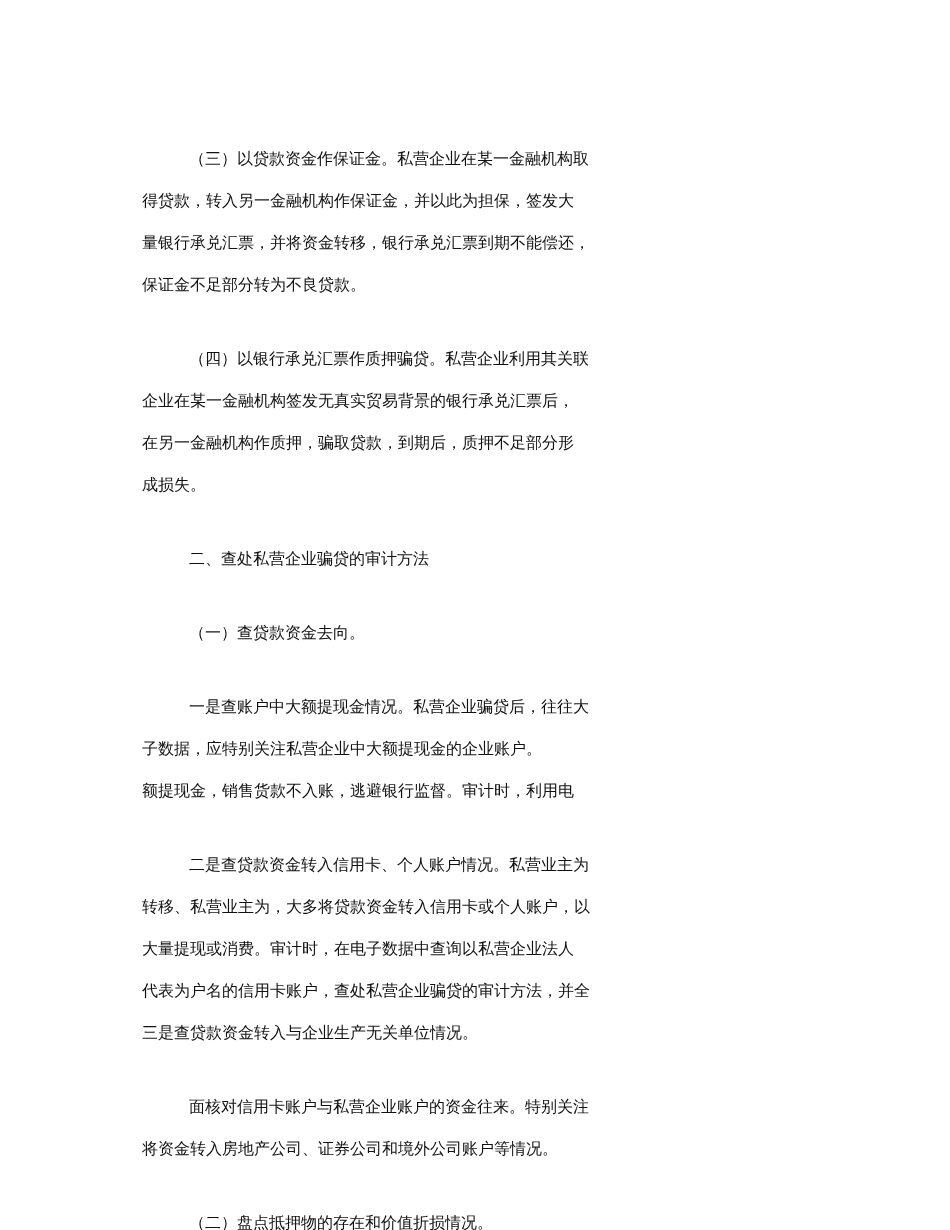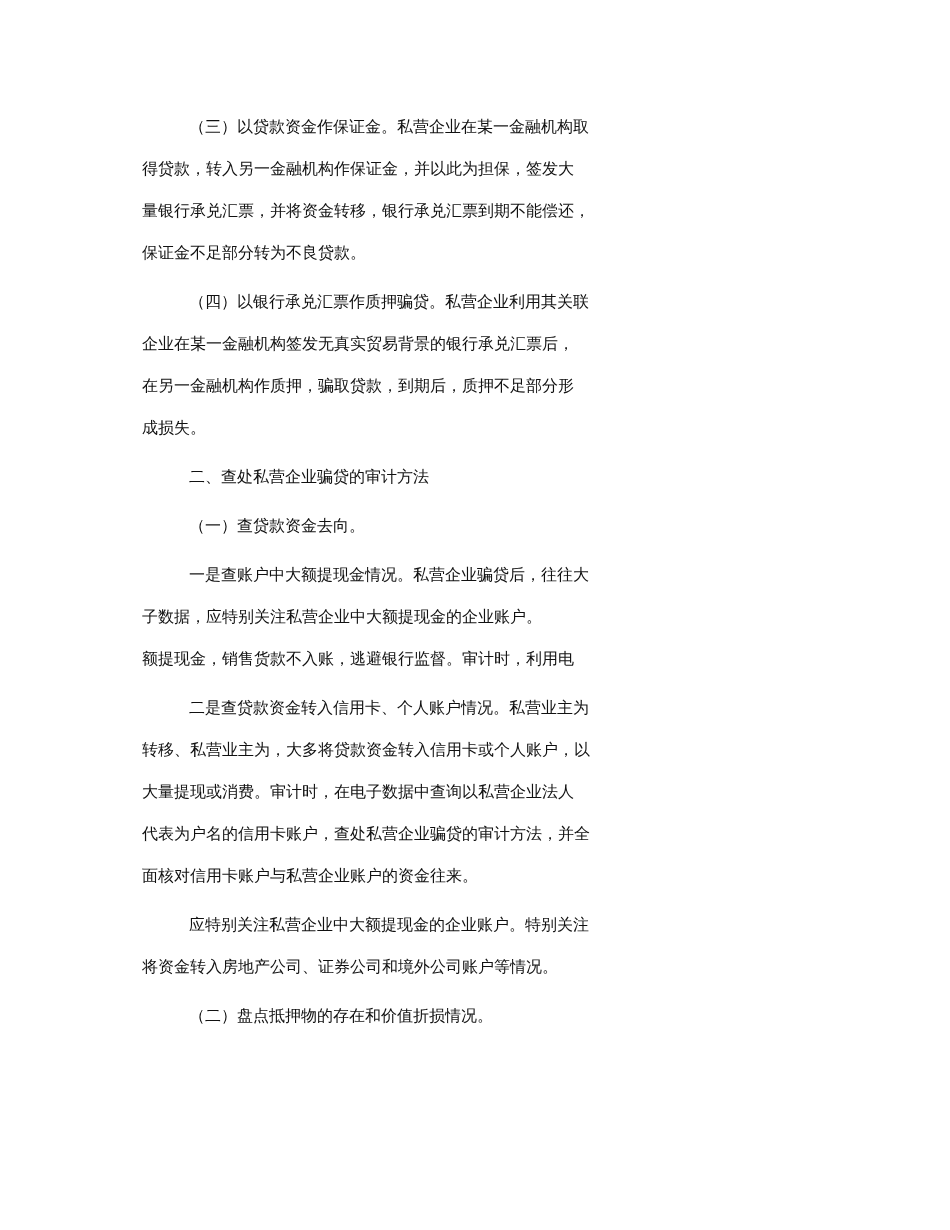--- a/index.html
+++ b/index.html
@@ -21,20 +21,21 @@
       top: 117px;
       width: 690px;
     }
     .line {
       display: block;
       white-space: nowrap;
       height: 42px;
     }
     .line.first {
       padding-left: 47px;
+      margin-top: 32px;
     }
     .para-block {
       margin: 0 0 7px 0;
     }
   </style>
 </head>
 <body>
 
 <div class="page">
 
@@ -64,25 +65,25 @@
     <span class="line first">一是查账户中大额提现金情况。私营企业骗贷后，往往大</span>
     <span class="line">子数据，应特别关注私营企业中大额提现金的企业账户。</span>
     <span class="line">额提现金，销售货款不入账，逃避银行监督。审计时，利用电</span>
   </div>
 
   <div class="para-block">
     <span class="line first">二是查贷款资金转入信用卡、个人账户情况。私营业主为</span>
     <span class="line">转移、私营业主为，大多将贷款资金转入信用卡或个人账户，以</span>
     <span class="line">大量提现或消费。审计时，在电子数据中查询以私营企业法人</span>
     <span class="line">代表为户名的信用卡账户，查处私营企业骗贷的审计方法，并全</span>
-    <span class="line">面核对信用卡账户与私营企业账户的资金往来。</span>
+    <span class="line">三是查贷款资金转入与企业生产无关单位情况。</span>
   </div>
 
   <div class="para-block">
-    <span class="line first">应特别关注私营企业中大额提现金的企业账户。特别关注</span>
+    <span class="line first">面核对信用卡账户与私营企业账户的资金往来。特别关注</span>
     <span class="line">将资金转入房地产公司、证券公司和境外公司账户等情况。</span>
   </div>
 
   <div class="para-block">
     <span class="line first">（二）盘点抵押物的存在和价值折损情况。</span>
   </div>
 
 </div>
 
 </body></html>

